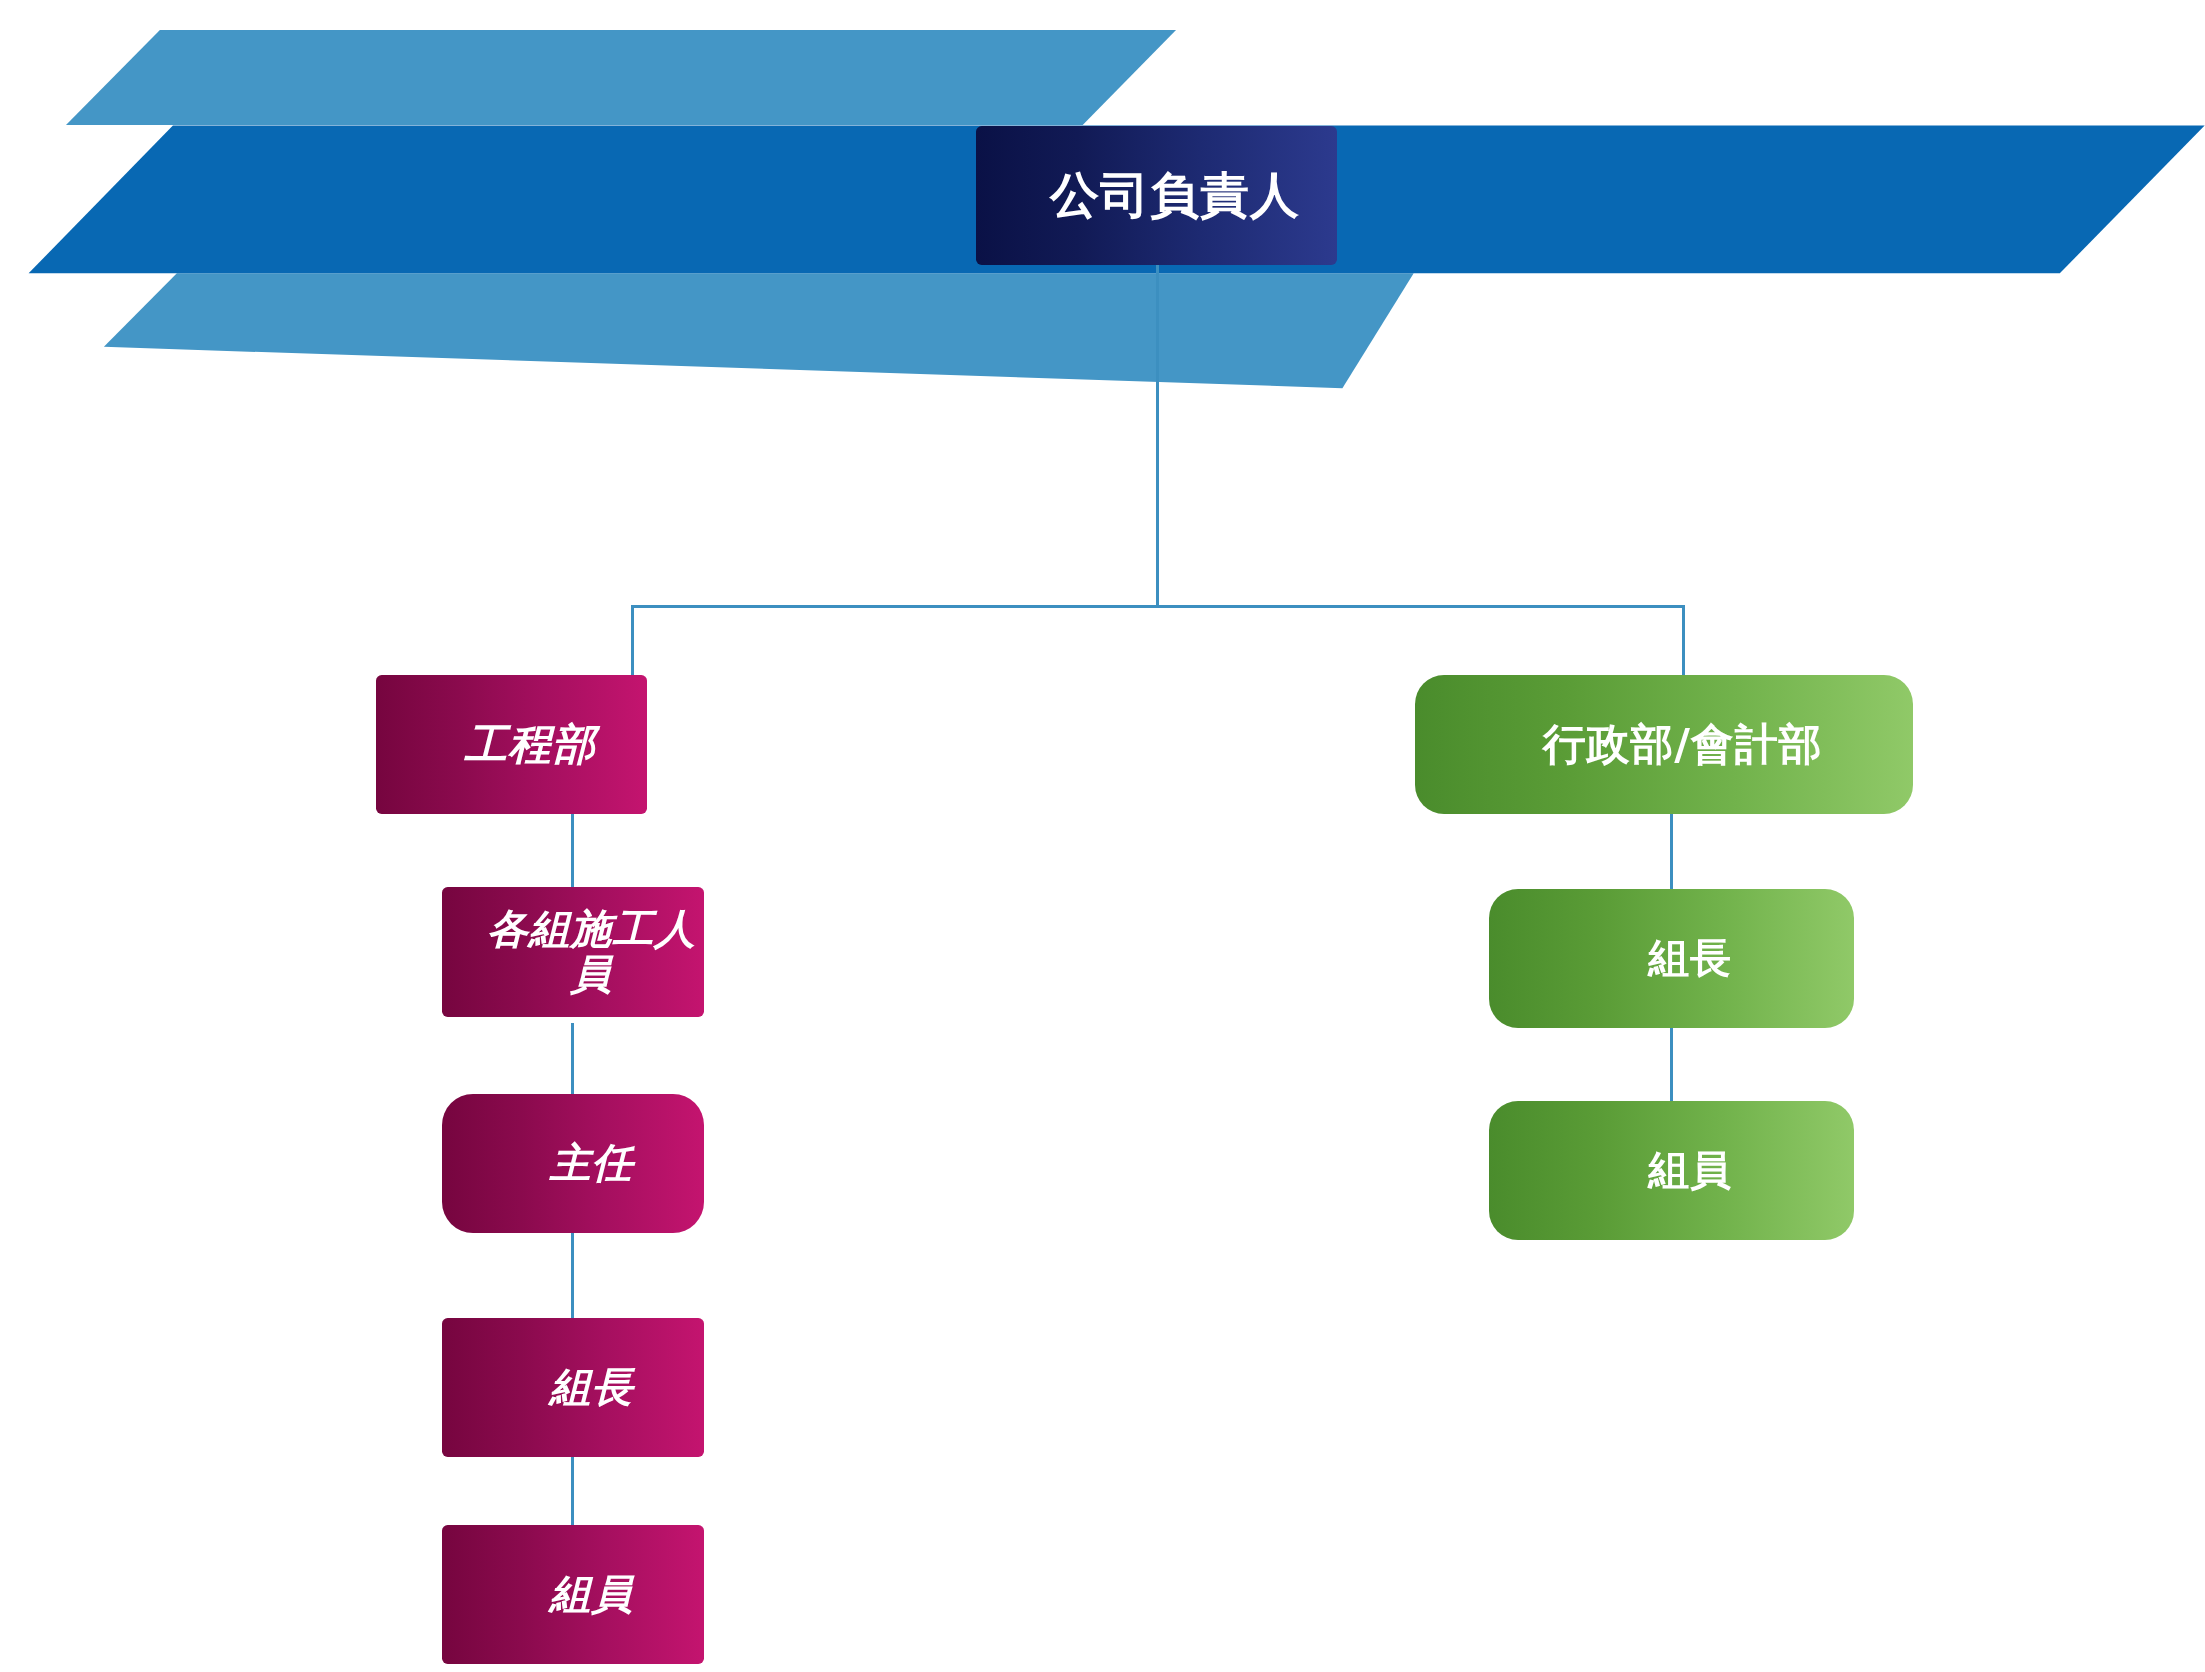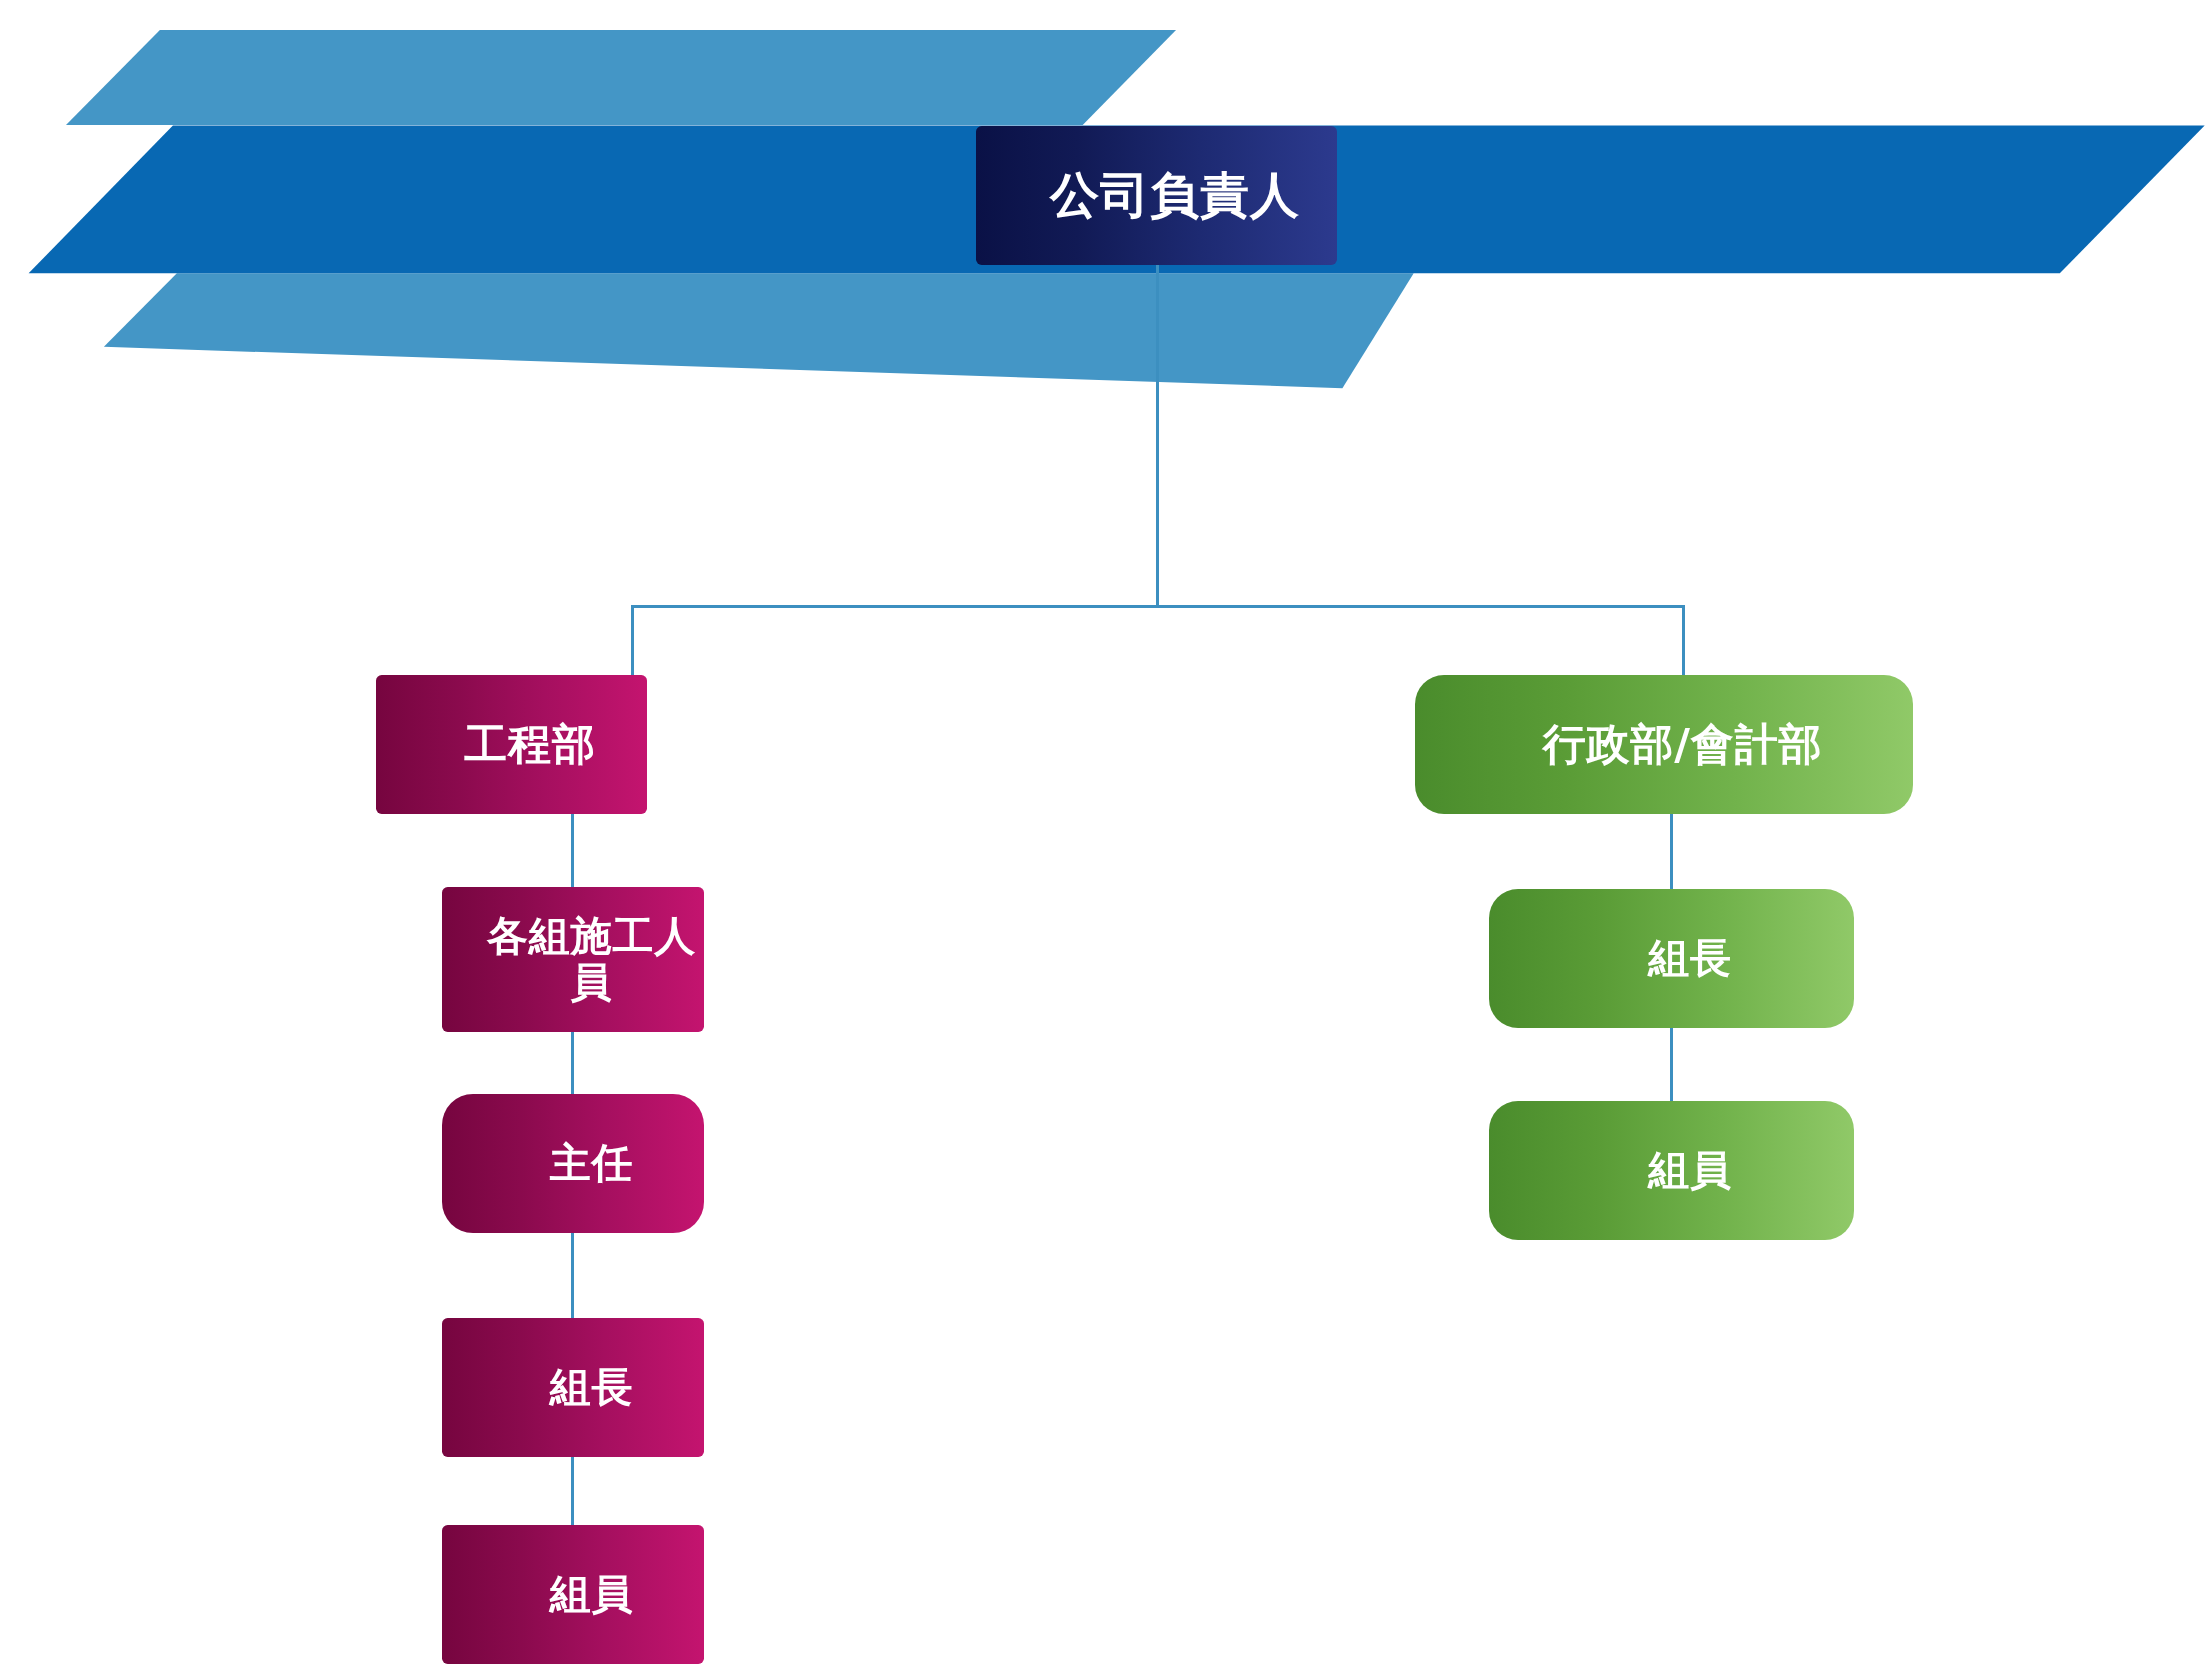--- a/index.html
+++ b/index.html
@@ -49,33 +49,34 @@
     top: 126px;
     width: 361px;
     height: 139px;
     font-size: 49px;
     background: linear-gradient(to right, #0a1146 0%, #111a55 28%, #1d2a72 62%, #2c3a8e 100%);
   }
 
   
   .node-mag {
     background: linear-gradient(to right, #76053f 0%, #8a0a4d 30%, #a50f5f 62%, #c4146f 100%);
+    font-style: italic;
   }
   .node-dept-eng {
     left: 376px;
     top: 675px;
     width: 271px;
     height: 139px;
     font-size: 43px;
   }
   .node-mag-1 {
     left: 442px;
     top: 887px;
     width: 262px;
-    height: 145px;
+    height: 130px;
     font-size: 41px;
   }
   .node-mag-2 {
     left: 442px;
     top: 1094px;
     width: 262px;
     height: 139px;
     font-size: 41px;
     border-radius: 31px;
   }

